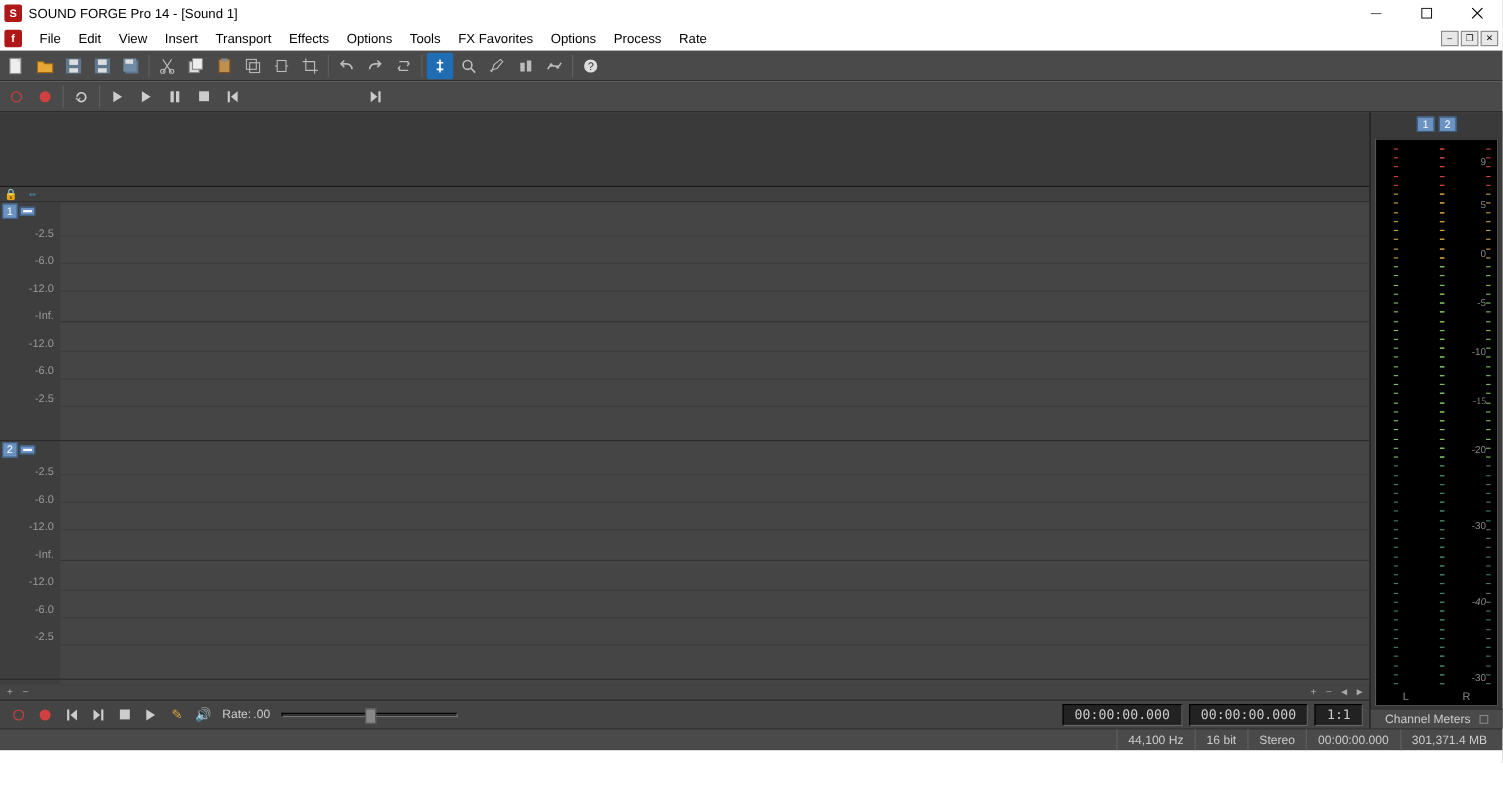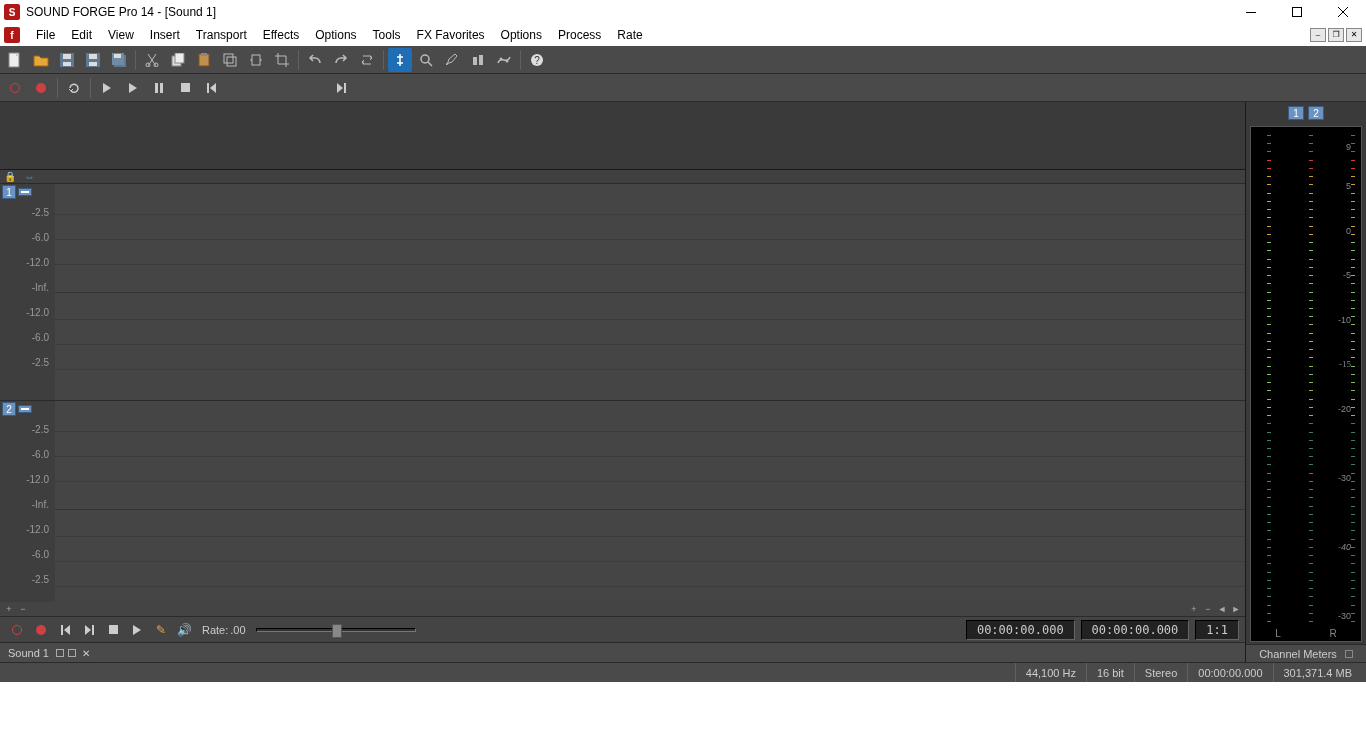--- a/index.html
+++ b/index.html
@@ -404,23 +404,20 @@
       <div class="tb-btn" style="width:20px;height:20px">🔊</div>
       <span style="margin-left:4px">Rate:</span>
       <span>.00</span>
       <div class="rate-slider">
           <div class="rate-thumb"></div>
         </div>
       <div style="flex:1"></div>
       <div class="time-box">00:00:00.000</div>
       <div class="time-box" style="min-width:90px">00:00:00.000</div>
       <div class="time-box" style="min-width:40px;text-align:center">1:1</div>
-    </div>
-    <div class="doc-tab">
-      <span><span>Sound 1</span> <span class="sq"></span><span class="sq"></span><span class="tab-x">✕</span></span>
     </div>
   </div>
 
   <div class="meter-panel">
     <div class="meter-tabs">
       <div class="meter-tab">1</div>
       <div class="meter-tab">2</div>
     </div>
     <div class="meter-display">
       <div class="meter-ticks">

